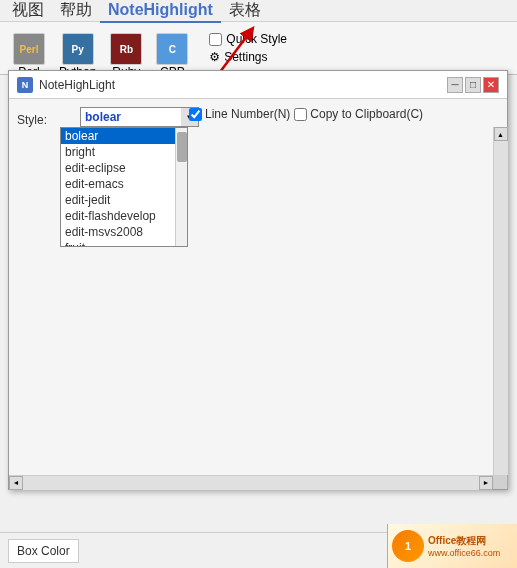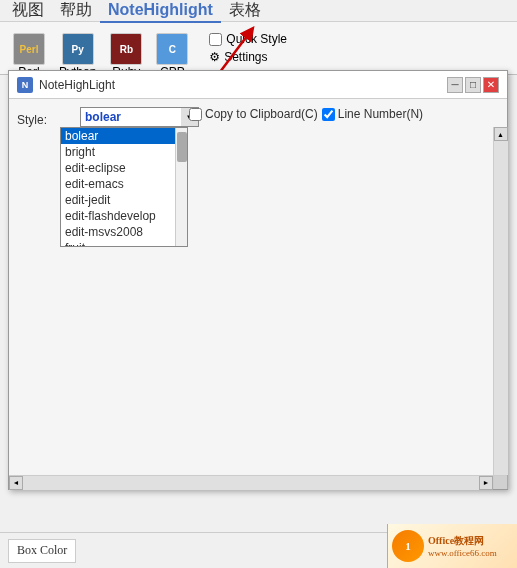--- a/index.html
+++ b/index.html
@@ -362,21 +362,20 @@
       bottom: 0;
       left: 0;
       right: 0;
       height: 36px;
       background: #f0f0f0;
       border-top: 1px solid #ccc;
       display: flex;
       align-items: center;
       padding: 0 8px;
       gap: 8px;
-      font-family: Liberation Serif, serif;
     }
 
     .box-color-label {
       font-size: 12px;
       color: #333;
       padding: 2px 8px;
       border: 1px solid #ccc;
       background: #fff;
       height: 24px;
       display: flex;
@@ -490,26 +489,26 @@
           <div class="dropdown-item">edit-msvs2008</div>
           <div class="dropdown-item">fruit</div>
           <div class="dropdown-scrollbar">
             <div class="scrollbar-thumb"></div>
           </div>
         </div>
       </div>
 
       <div class="options-row">
         <label class="checkbox-label">
+          <input type="checkbox" checked="" style="">
+          <span>Line Number(N)</span>
+        </label>
+        <label class="checkbox-label">
           <input type="checkbox" style="">
           <span>Copy to Clipboard(C)</span>
-        </label>
-        <label class="checkbox-label">
-          <input type="checkbox" checked="" style="">
-          <span>Line Number(N)</span>
         </label>
       </div>
     </div>
 
     <div class="dialog-scrollbar-right">
       <div class="scroll-btn">▲</div>
       <div class="scroll-track"></div>
       <div class="scroll-btn">▼</div>
     </div>
 

